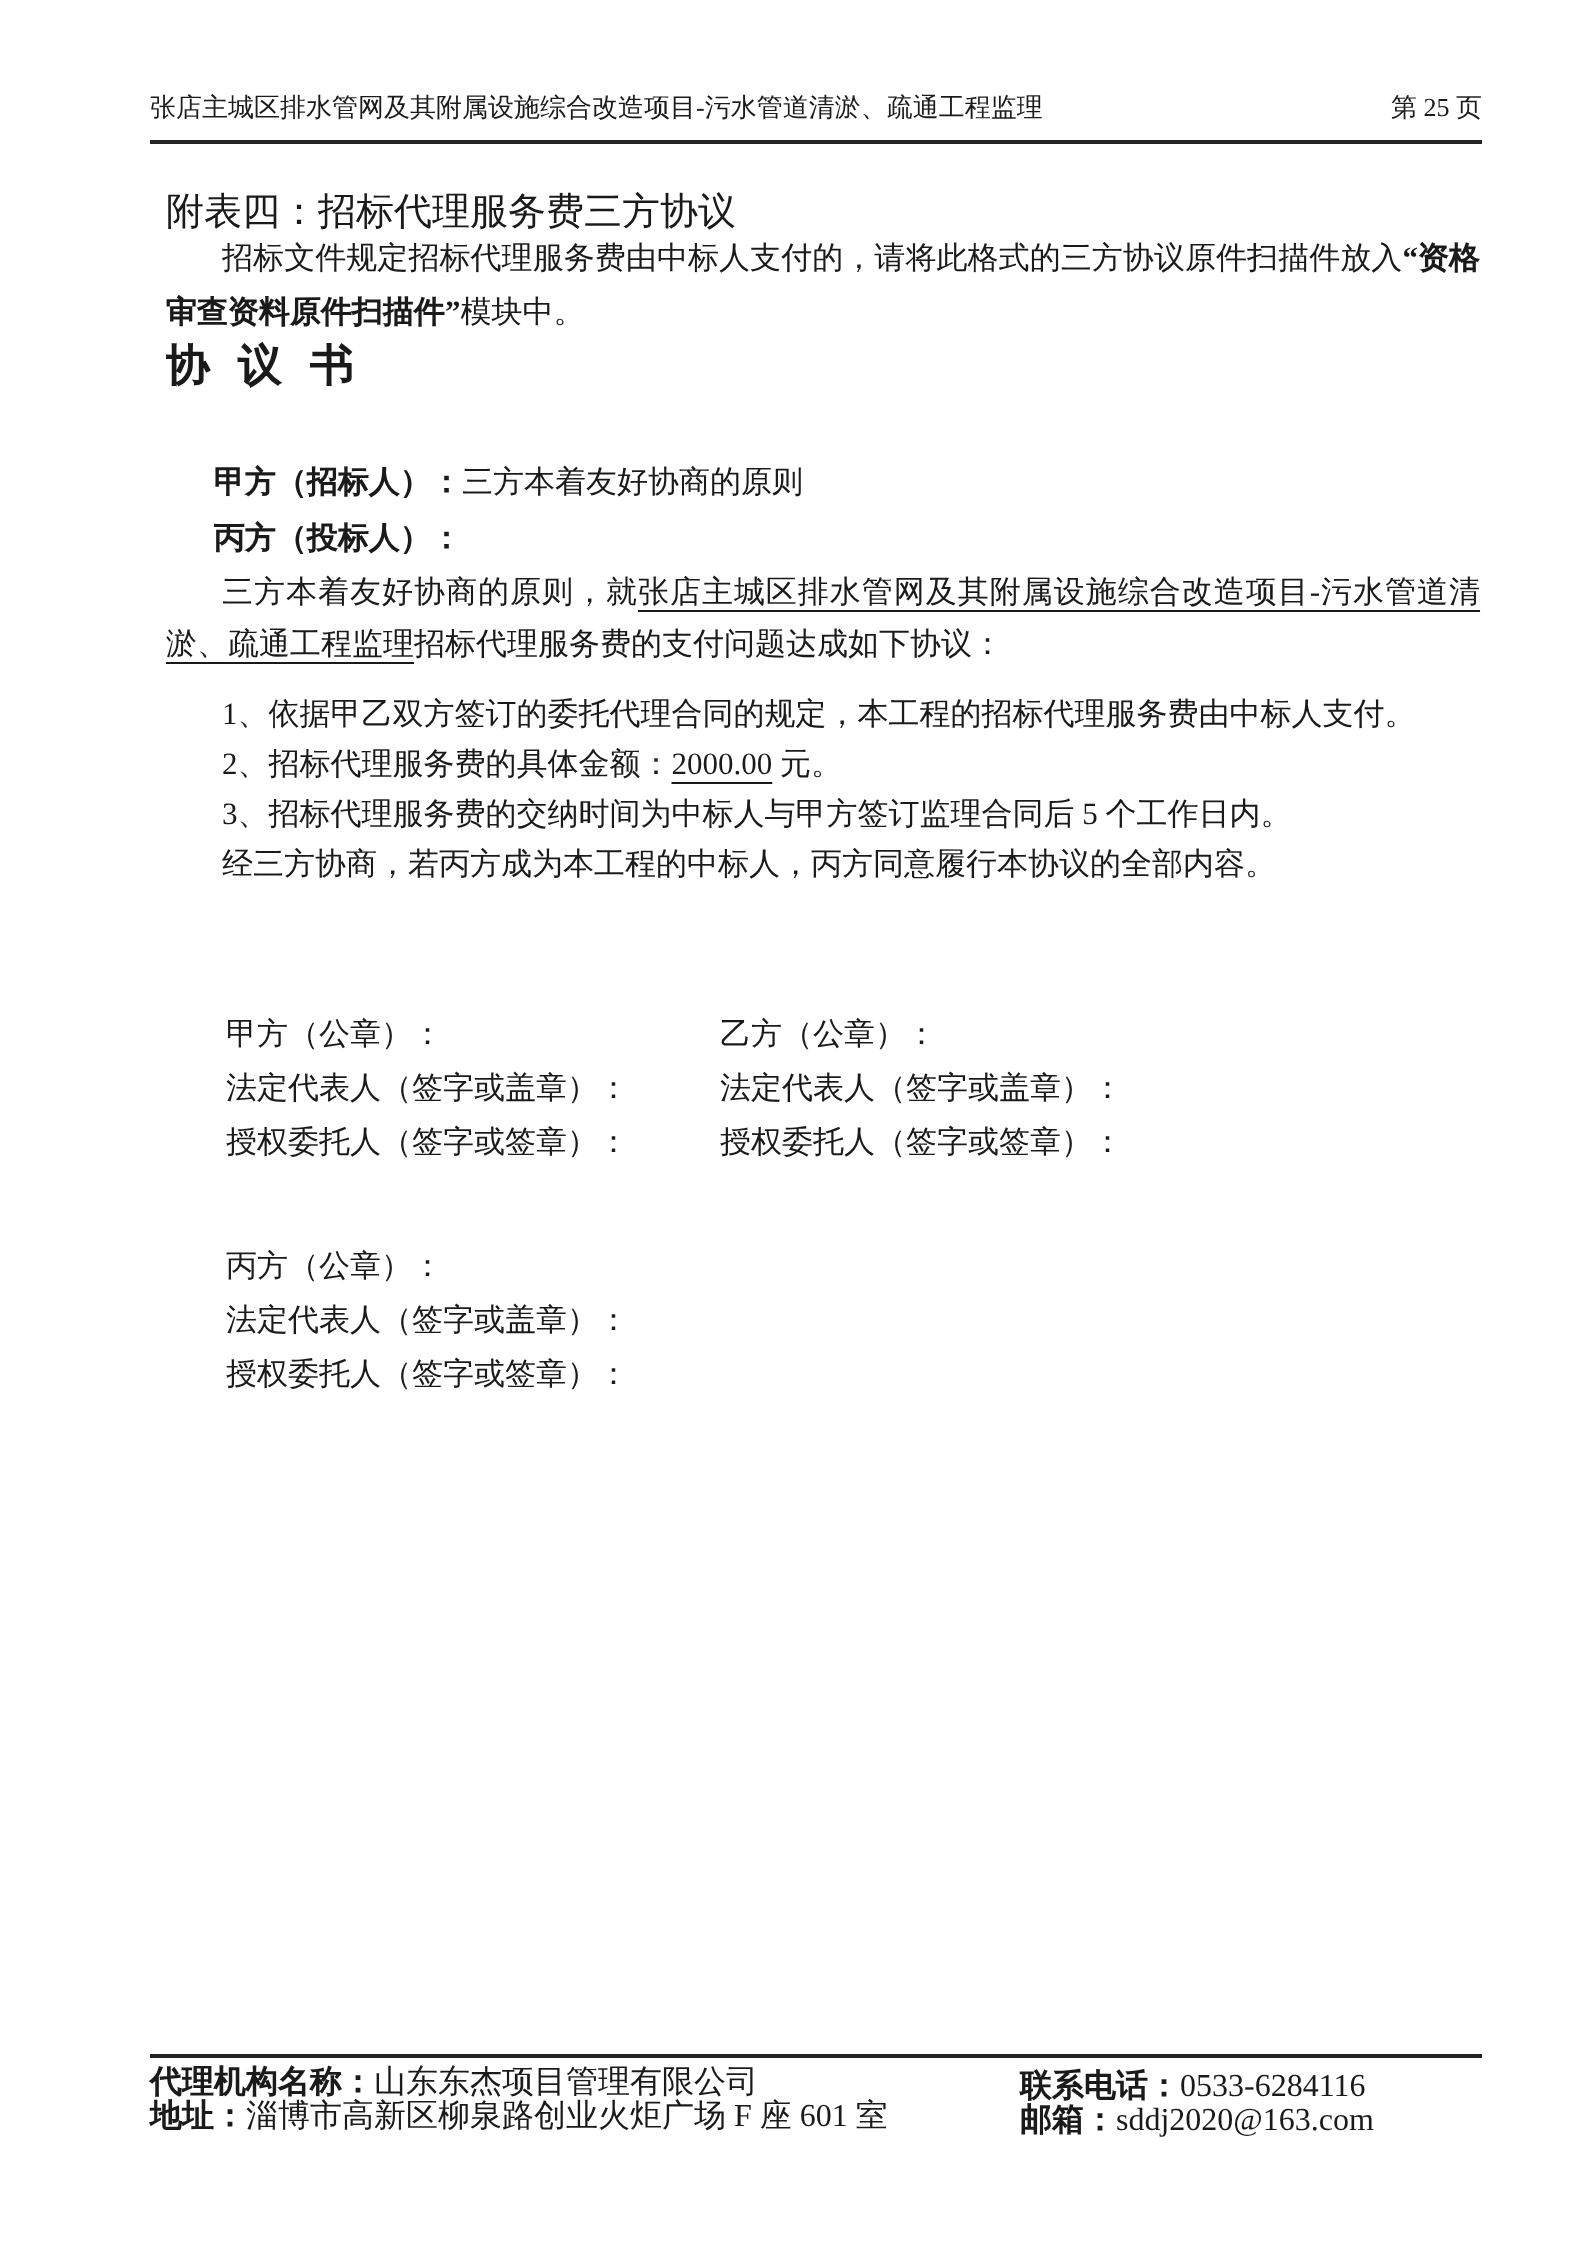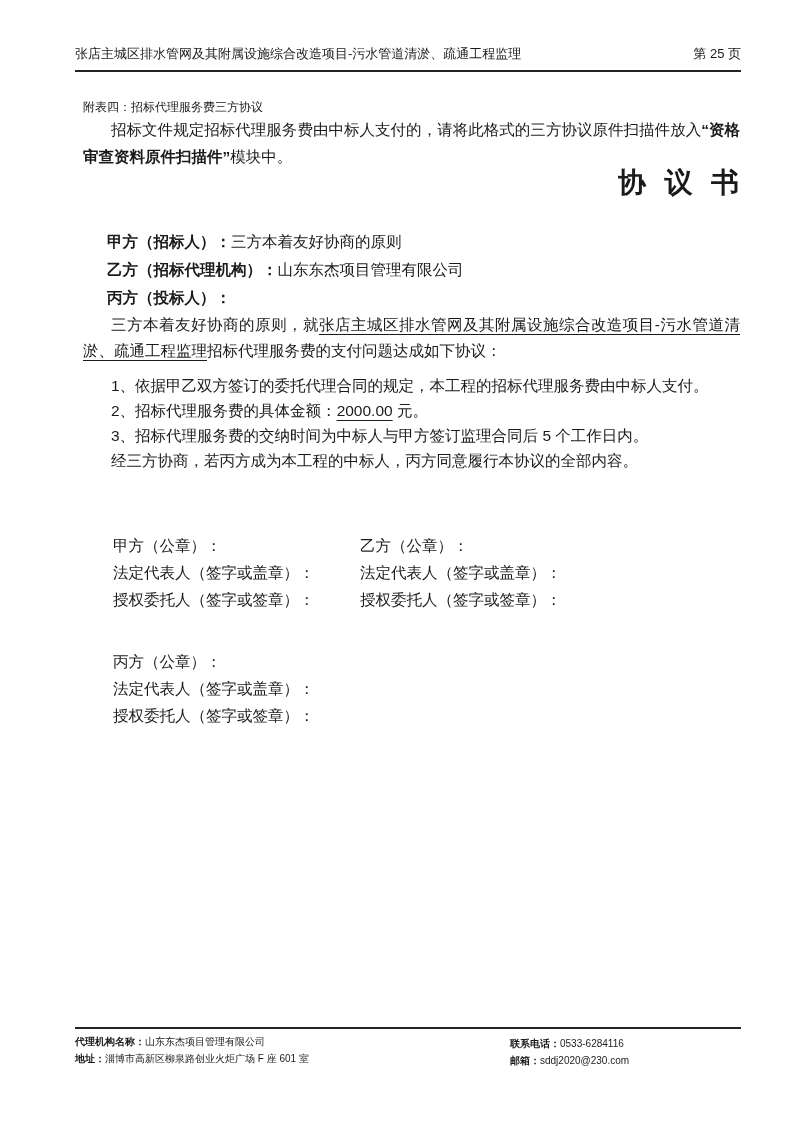--- a/index.html
+++ b/index.html
@@ -1,62 +1,62 @@
 <!DOCTYPE html>
 <html><head>
 <meta charset="utf-8">
 <style>
   html,body{margin:0;padding:0;background:#ffffff;}
   .page{
     position:relative;
     width:793px;height:1122px;
     background:#ffffff;
     overflow:hidden;
-    font-family:Liberation Sans, sans-serif;
+    font-family:Liberation Serif, serif;
     color:#1a1a1a;
   }
   
   .hdr{
     position:absolute;top:46px;left:75px;width:666px;
     display:flex;justify-content:space-between;align-items:flex-end;
     border-bottom:2px solid #242424;padding-bottom:9px;
     font-size:13px;line-height:15px;
   }
   .hdr .pageno{white-space:pre;}
   
   .content{
     position:absolute;top:98px;left:83px;width:657px;
     font-size:15.5px;line-height:26px;
   }
   .content p{margin:0;}
-  .attach-heading{font-size:12px;line-height:18px;}
+  .attach-heading{font-size:19px;line-height:18px;}
   .intro{margin-top:9px;line-height:27px;text-indent:28px;text-align:justify;}
   .bold{font-weight:bold;}
   .doc-title{
-    margin-top:11px;font-size:28px;font-weight:bold;
-    line-height:26px;text-align:right;white-space:pre;
+    margin-top:11px;font-size:22px;font-weight:bold;
+    line-height:26px;text-align:left;white-space:pre;
     letter-spacing:1px;
   }
   .parties{margin-top:32px;line-height:28px;}
   .party-label{font-weight:bold;margin-left:24px;}
   .agreement{margin-top:23px;line-height:26px;text-indent:28px;text-align:justify;}
   .uline{text-decoration:underline;text-underline-offset:4px;}
   .clauses{margin-top:9px;}
   .clauses p{line-height:25px;text-indent:28px;}
   
   .sig-ab{margin-top:59px;margin-left:30px;line-height:27px;}
   .sig-row{display:flex;}
   .sig-left{width:247px;}
   .sig-c{margin-top:35px;margin-left:30px;line-height:27px;}
   .date-line{margin-top:22px;margin-left:430px;line-height:27px;white-space:pre;}
   
   .ftr{
     position:absolute;top:1027px;left:75px;width:666px;
     border-top:2px solid #242424;padding-top:4px;
-    font-size:10px;line-height:17px;
+    font-size:16px;line-height:17px;
   }
   .ftr .lbl{font-weight:bold;}
   .ftr-right{position:absolute;left:435px;top:6px;}
   .ftr p{margin:0;}
 </style>
 </head>
 <body>
 
 <div class="page">
 
@@ -68,21 +68,20 @@
   <div class="content">
 
     <p class="attach-heading">附表四：招标代理服务费三方协议</p>
 
     <p class="intro"><span>招标文件规定招标代理服务费由中标人支付的，请将此格式的三方协议原件扫描件放入</span><span class="bold">“资格审查资料原件扫描件”</span><span>模块中。</span></p>
 
     <p class="doc-title">协  议  书</p>
 
     <div class="parties">
       <p><span class="party-label">甲方（招标人）：</span><span>三方本着友好协商的原则</span></p>
-      <p><span class="party-label">乙方（招标代理机构）：</span><span>山东东杰项目管理有限公司</span></p>
       <p><span class="party-label">丙方（投标人）：</span><span></span></p>
     </div>
 
     <p class="agreement"><span>三方本着友好协商的原则，就</span><span class="uline">张店主城区排水管网及其附属设施综合改造项目-污水管道清淤、疏通工程监理</span><span>招标代理服务费的支付问题达成如下协议：</span></p>
 
     <div class="clauses">
       <p><span>1、依据甲乙双方签订的委托代理合同的规定，本工程的招标代理服务费由中标人支付。</span><span class="uline"></span><span></span></p>
       <p><span>2、招标代理服务费的具体金额：</span><span class="uline">2000.00</span><span> 元。</span></p>
       <p><span>3、招标代理服务费的交纳时间为中标人与甲方签订监理合同后 5 个工作日内。</span><span class="uline"></span><span></span></p>
       <p>经三方协商，若丙方成为本工程的中标人，丙方同意履行本协议的全部内容。</p>
@@ -112,17 +111,17 @@
 
   </div>
 
   <div class="ftr">
     <div>
       <p><span class="lbl">代理机构名称：</span><span>山东东杰项目管理有限公司</span></p>
       <p><span class="lbl">地址：</span><span>淄博市高新区柳泉路创业火炬广场 F 座 601 室</span></p>
     </div>
     <div class="ftr-right">
       <p><span class="lbl">联系电话：</span><span>0533-6284116</span></p>
-      <p><span class="lbl">邮箱：</span><span>sddj2020@230.com</span></p>
+      <p><span class="lbl">邮箱：</span><span>sddj2020@163.com</span></p>
     </div>
   </div>
 
 </div>
 
 </body></html>

